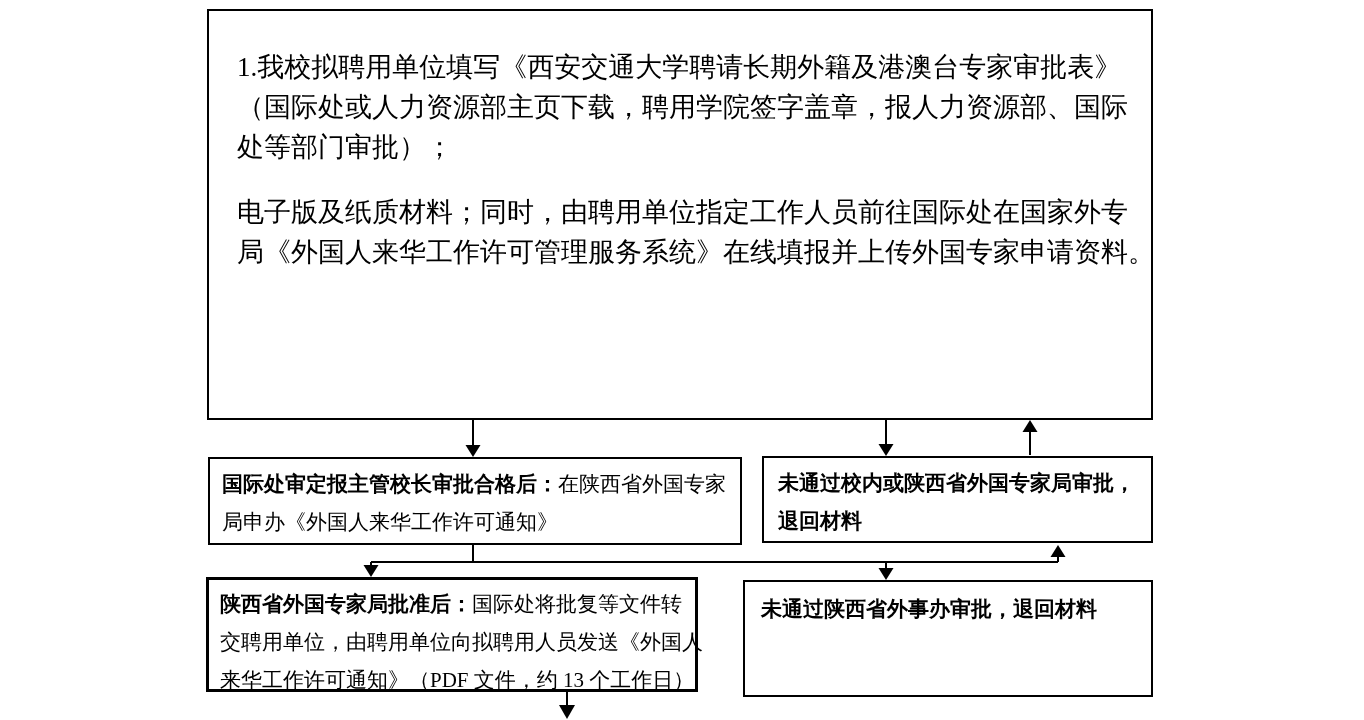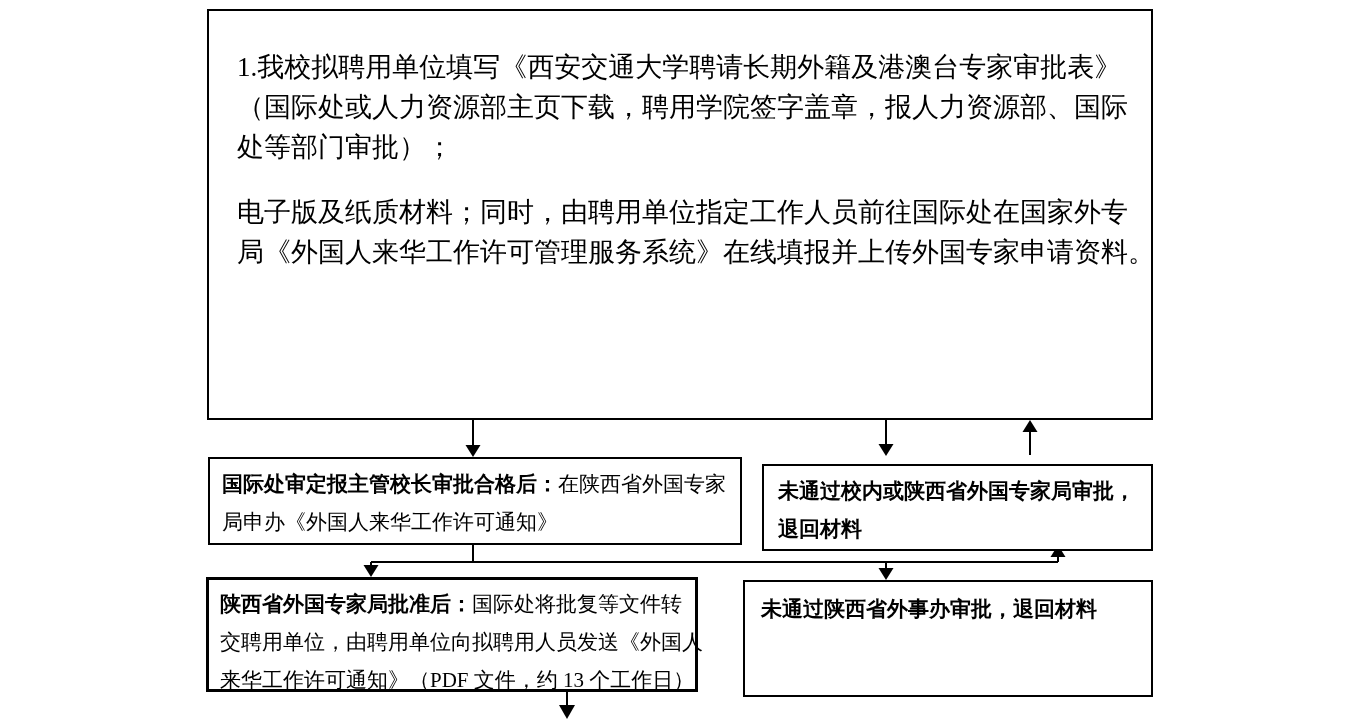--- a/index.html
+++ b/index.html
@@ -45,21 +45,20 @@
     font-size: 21px;
     line-height: 38px;
   }
   .school-reject-box {
     left: 762px; top: 456px;
     width: 391px; height: 87px;
     padding: 6px 8px 0 14px;
     font-size: 21px;
     line-height: 38px;
     font-weight: bold;
-    margin-top: 8px;
   }
   
   .province-approval-box {
     left: 206px; top: 577px;
     width: 492px; height: 115px;
     border-width: 3px;
     padding: 5px 18px 0 11px;
     font-size: 21px;
     line-height: 38px;
   }

